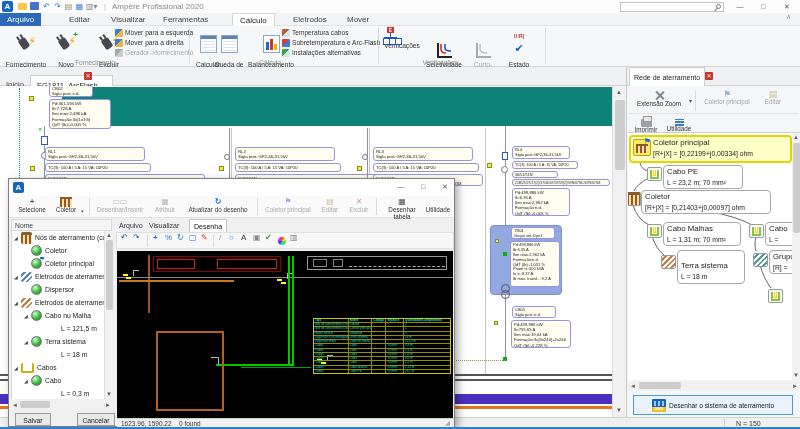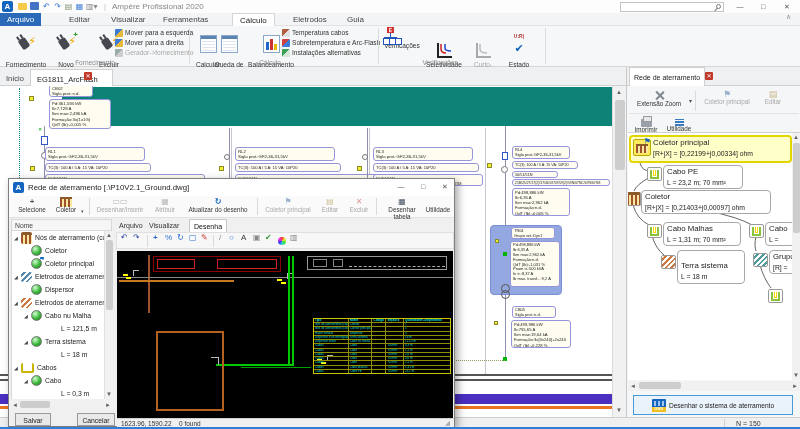--- a/index.html
+++ b/index.html
@@ -50,21 +50,21 @@
   .si{width:8px;height:8px;position:relative;}
   .si-move{background:linear-gradient(135deg,#3a7bd5 50%,#e8b83a 50%);border-radius:1px;}
   .si-temp{background:linear-gradient(135deg,#b06040 50%,#e0e0e0 50%);border-radius:1px;}
   .si-arc{background:linear-gradient(135deg,#d04040 50%,#3a7bd5 50%);border-radius:1px;}
   .si-alt{background:linear-gradient(135deg,#3aa05a 50%,#d8e8d8 50%);border-radius:1px;}
   .si-ger{background:linear-gradient(135deg,#9aa 50%,#ccc 50%);border-radius:1px;}
   .uru{position:absolute;top:0;left:0;width:20px;font-size:5px;font-weight:bold;color:#b03030;text-align:center;}
   .uck{position:absolute;bottom:-2px;left:0;width:20px;text-align:center;color:#1565c0;font-size:11px;line-height:11px;}
   
   #doctabs{left:0;top:67px;width:626px;height:19px;background:#eef0f2;border-bottom:1px solid #d0d0d0;font-size:7.5px;color:#444;}
-  .dtab{top:2px;height:19px;line-height:19px;}
+  .dtab{top:8px;height:19px;line-height:19px;}
   .dtab-active{background:#fff;border:1px solid #d0d0d0;border-bottom:none;padding:0 14px 0 6px;color:#222;}
   .xclose{width:8px;height:8px;background:#c0392b;color:#fff;font-size:6px;line-height:8px;text-align:center;border-radius:1px;}
   
   #canvas{left:0;top:86px;width:626px;height:331px;background:#fff;overflow:hidden;}
   .lblbox{position:absolute;background:#fffdf0;border:1px solid #9495dc;border-radius:3px;
           font-size:4.3px;line-height:1.22;color:#222;padding:1px 2px;overflow:hidden;box-sizing:border-box;}
   .vline{width:1px;background:#8f8fae;}
   .secline{width:1px;background:#c6c6d2;}
   .ysq{width:5px;height:5px;background:#f0ee2e;border:1px solid #8a8a2a;}
   .ctc{border:1px solid #777;border-radius:50%;background:#fff;}
@@ -166,21 +166,21 @@
     <div class="abs winbtn" style="left:779px;">✕</div>
   </div>
 
   <div class="abs" id="tabsrow">
     <div class="abs rtab rtab-file" style="left:0;">Arquivo</div>
     <div class="abs rtab" style="left:62px;">Editar</div>
     <div class="abs rtab" style="left:104px;">Visualizar</div>
     <div class="abs rtab" style="left:156px;">Ferramentas</div>
     <div class="abs rtab rtab-active" style="left:232px;">Cálculo</div>
     <div class="abs rtab" style="left:286px;">Eletrodos</div>
-    <div class="abs rtab" style="left:340px;">Guia</div>
+    <div class="abs rtab" style="left:340px;">Mover</div>
     <div class="abs collapse">∧</div>
   </div>
 
   <div class="abs" id="ribbon">
 
     <div class="abs bigbtn txt" style="left:4px;width:44px;">
       <div class="ri"><span class="plugbody"></span><span class="bolt">⚡</span></div>
       <span>Fornecimento</span>
     </div>
     <div class="abs bigbtn txt" style="left:44px;width:44px;">
@@ -466,21 +466,20 @@
   </div>
 
   <div class="abs" id="statusbar">
     <div class="abs" style="left:724px;top:1px;width:1px;height:10px;background:#cfcfcf;"></div>
     <div class="abs" style="left:736px;top:2px;">N = 150</div>
   </div>
 
   <div class="abs" id="dialog">
     <div class="abs dlg-title">
       <div class="abs appico" style="left:4px;top:3px;">A</div>
-      <span class="abs" style="left:19px;top:0;">Rede de aterramento [.\P10V2.1_Ground.dwg]</span>
       <div class="abs winbtn" style="left:384px;top:2px;">—</div>
       <div class="abs winbtn" style="left:406px;top:2px;">□</div>
       <div class="abs winbtn" style="left:428px;top:2px;">✕</div>
     </div>
 
     <div class="abs" style="left:0;top:17px;width:445px;height:22px;background:#fafafa;border-bottom:1px solid #e2e2e2;">
       <div class="dtb" style="left:6px;top:1px;width:34px;">
         <div class="dico" style="color:#555;font-weight:bold;">+</div>
         <span>Selecione</span>
       </div>

